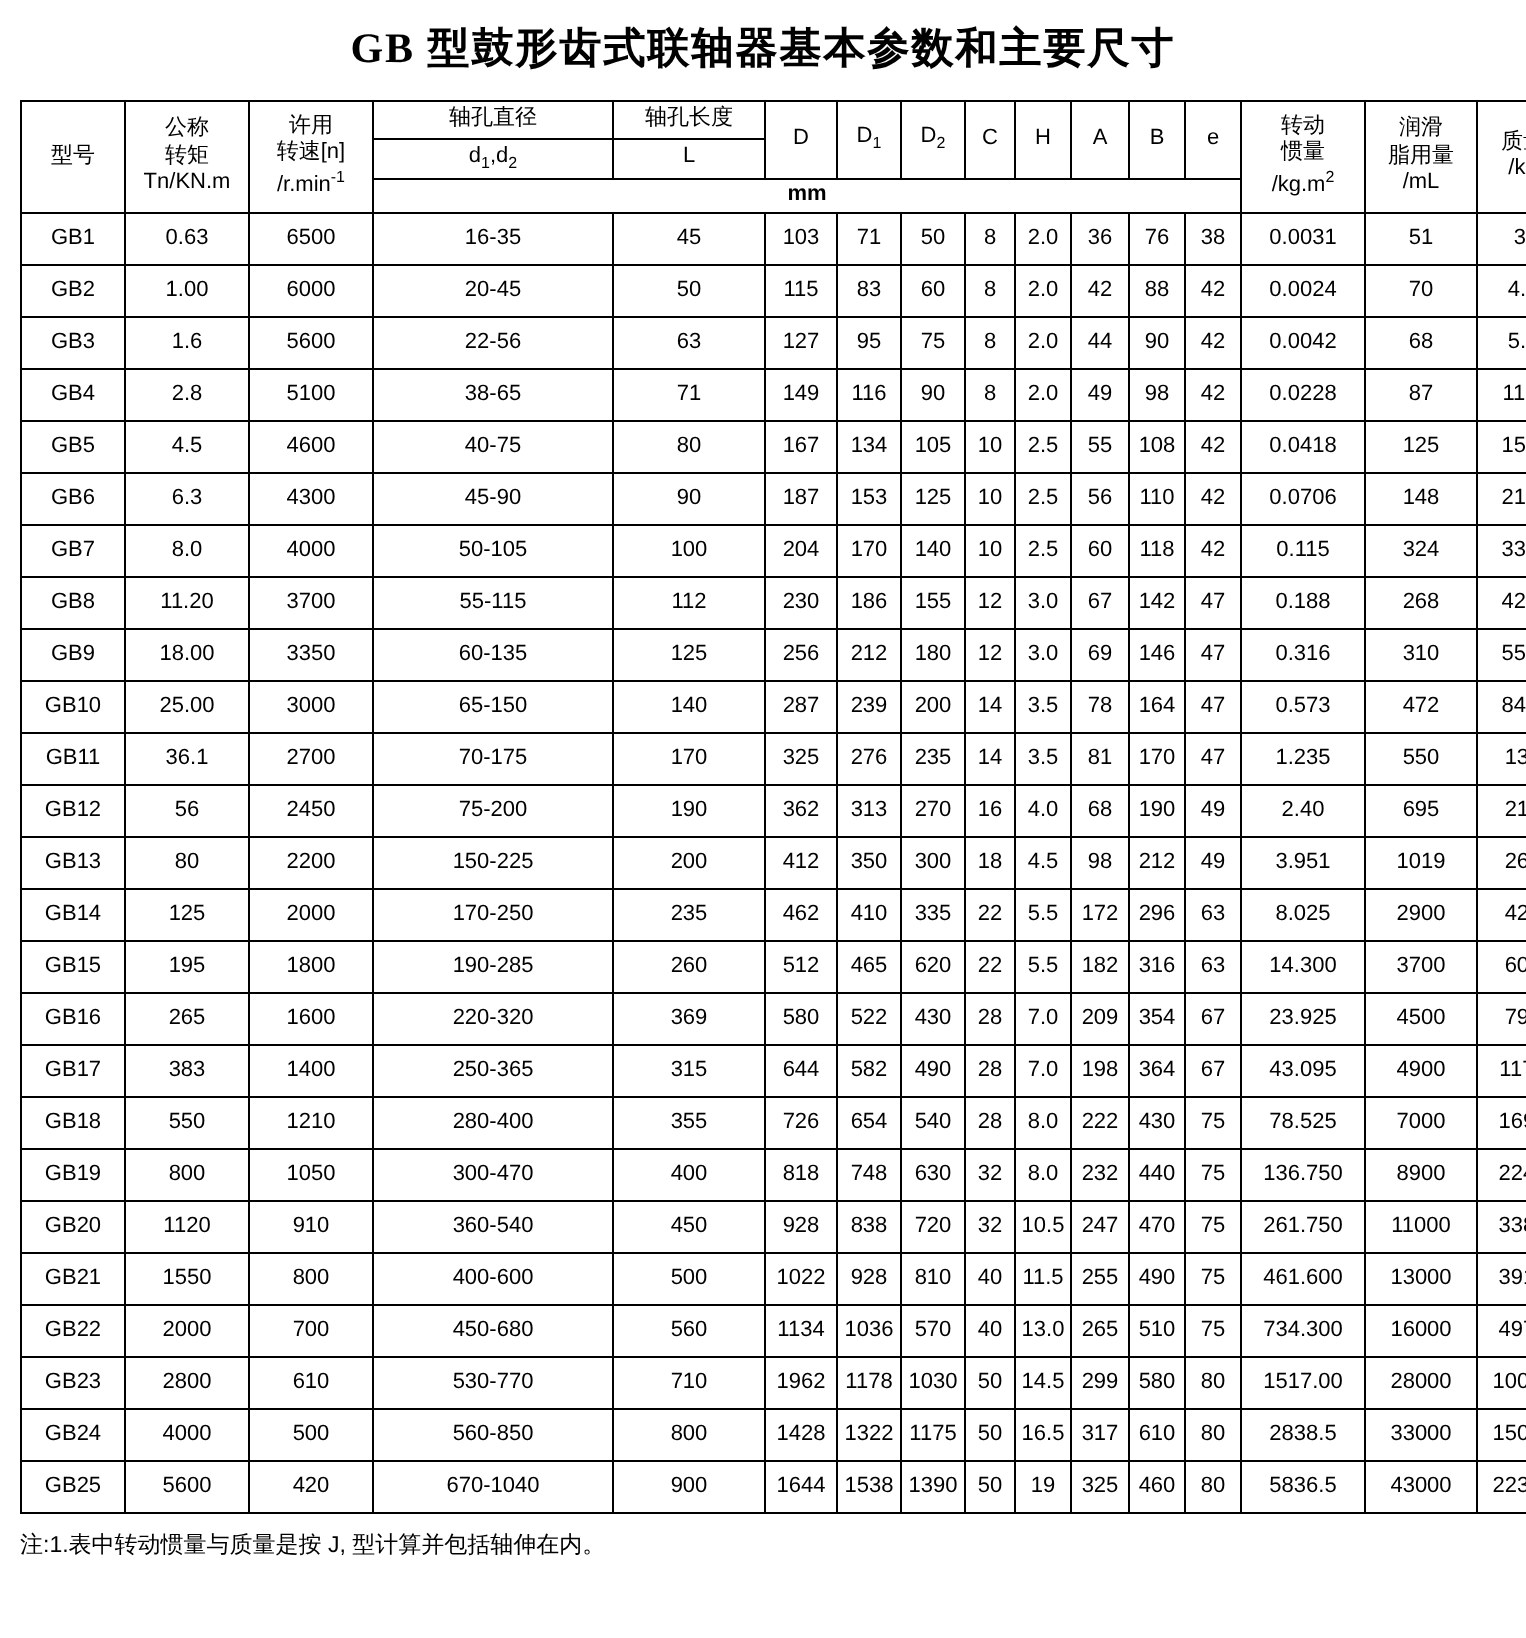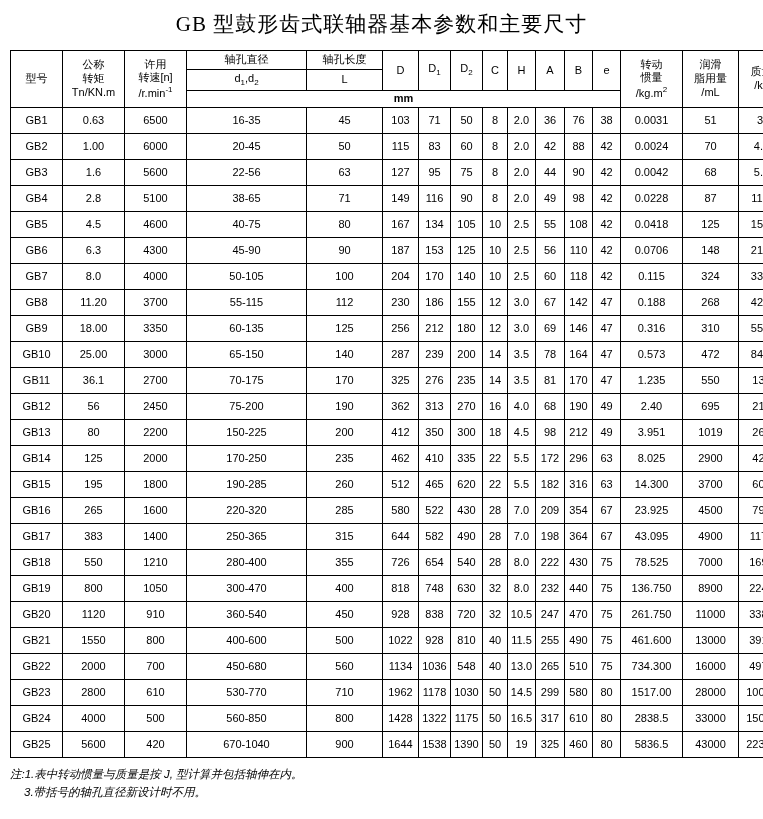--- a/index.html
+++ b/index.html
@@ -18,21 +18,21 @@
     position: relative;
     width: 763px;
     height: 819px;
     box-sizing: border-box;
     padding: 0 10px;
   }
   .doc-title {
     text-align: center;
     font-family: "Liberation Serif", serif;
     font-size: 21px;
-    font-weight: normal;
+    font-weight: bold;
     letter-spacing: 1px;
     margin: 10px 0 12px 0;
   }
   table.spec {
     border-collapse: collapse;
     width: 743px;
     table-layout: fixed;
     font-size: 11px;
   }
   table.spec th, table.spec td {
@@ -74,21 +74,20 @@
   .col-e { width: 28px; }
   .col-inertia { width: 62px; }
   .col-grease { width: 56px; }
   .col-mass { width: 46px; }
   .sub { vertical-align: sub; font-size: 8px; }
   .sup { vertical-align: super; font-size: 8px; }
   .notes {
     margin-top: 8px;
     font-size: 11.5px;
     line-height: 1.55;
-    font-style: italic;
   }
   .notes div { white-space: pre; }
   .note-indent1 { padding-left: 14px; }
 </style>
 </head>
 <body>
 
 <div class="page">
 
   <div class="doc-title">GB 型鼓形齿式联轴器基本参数和主要尺寸</div>
@@ -427,21 +426,21 @@
           <td>63</td>
           <td>14.300</td>
           <td>3700</td>
           <td>608</td>
         </tr>
         <tr>
           <td>GB16</td>
           <td>265</td>
           <td>1600</td>
           <td>220-320</td>
-          <td>285</td>
+          <td>369</td>
           <td>580</td>
           <td>522</td>
           <td>430</td>
           <td>28</td>
           <td>7.0</td>
           <td>209</td>
           <td>354</td>
           <td>67</td>
           <td>23.925</td>
           <td>4500</td>
@@ -538,21 +537,21 @@
           <td>3912</td>
         </tr>
         <tr>
           <td>GB22</td>
           <td>2000</td>
           <td>700</td>
           <td>450-680</td>
           <td>560</td>
           <td>1134</td>
           <td>1036</td>
-          <td>548</td>
+          <td>570</td>
           <td>40</td>
           <td>13.0</td>
           <td>265</td>
           <td>510</td>
           <td>75</td>
           <td>734.300</td>
           <td>16000</td>
           <td>4970</td>
         </tr>
         <tr>
@@ -607,17 +606,16 @@
           <td>80</td>
           <td>5836.5</td>
           <td>43000</td>
           <td>22381</td>
         </tr>
       </tbody>
   </table>
 
   <div class="notes">
     <div>注:1.表中转动惯量与质量是按 J, 型计算并包括轴伸在内。</div>
-    <div class="note-indent1">3.带括号的轴孔直径新设计时不用。</div>
 
   </div>
 
 </div>
 
 </body></html>

